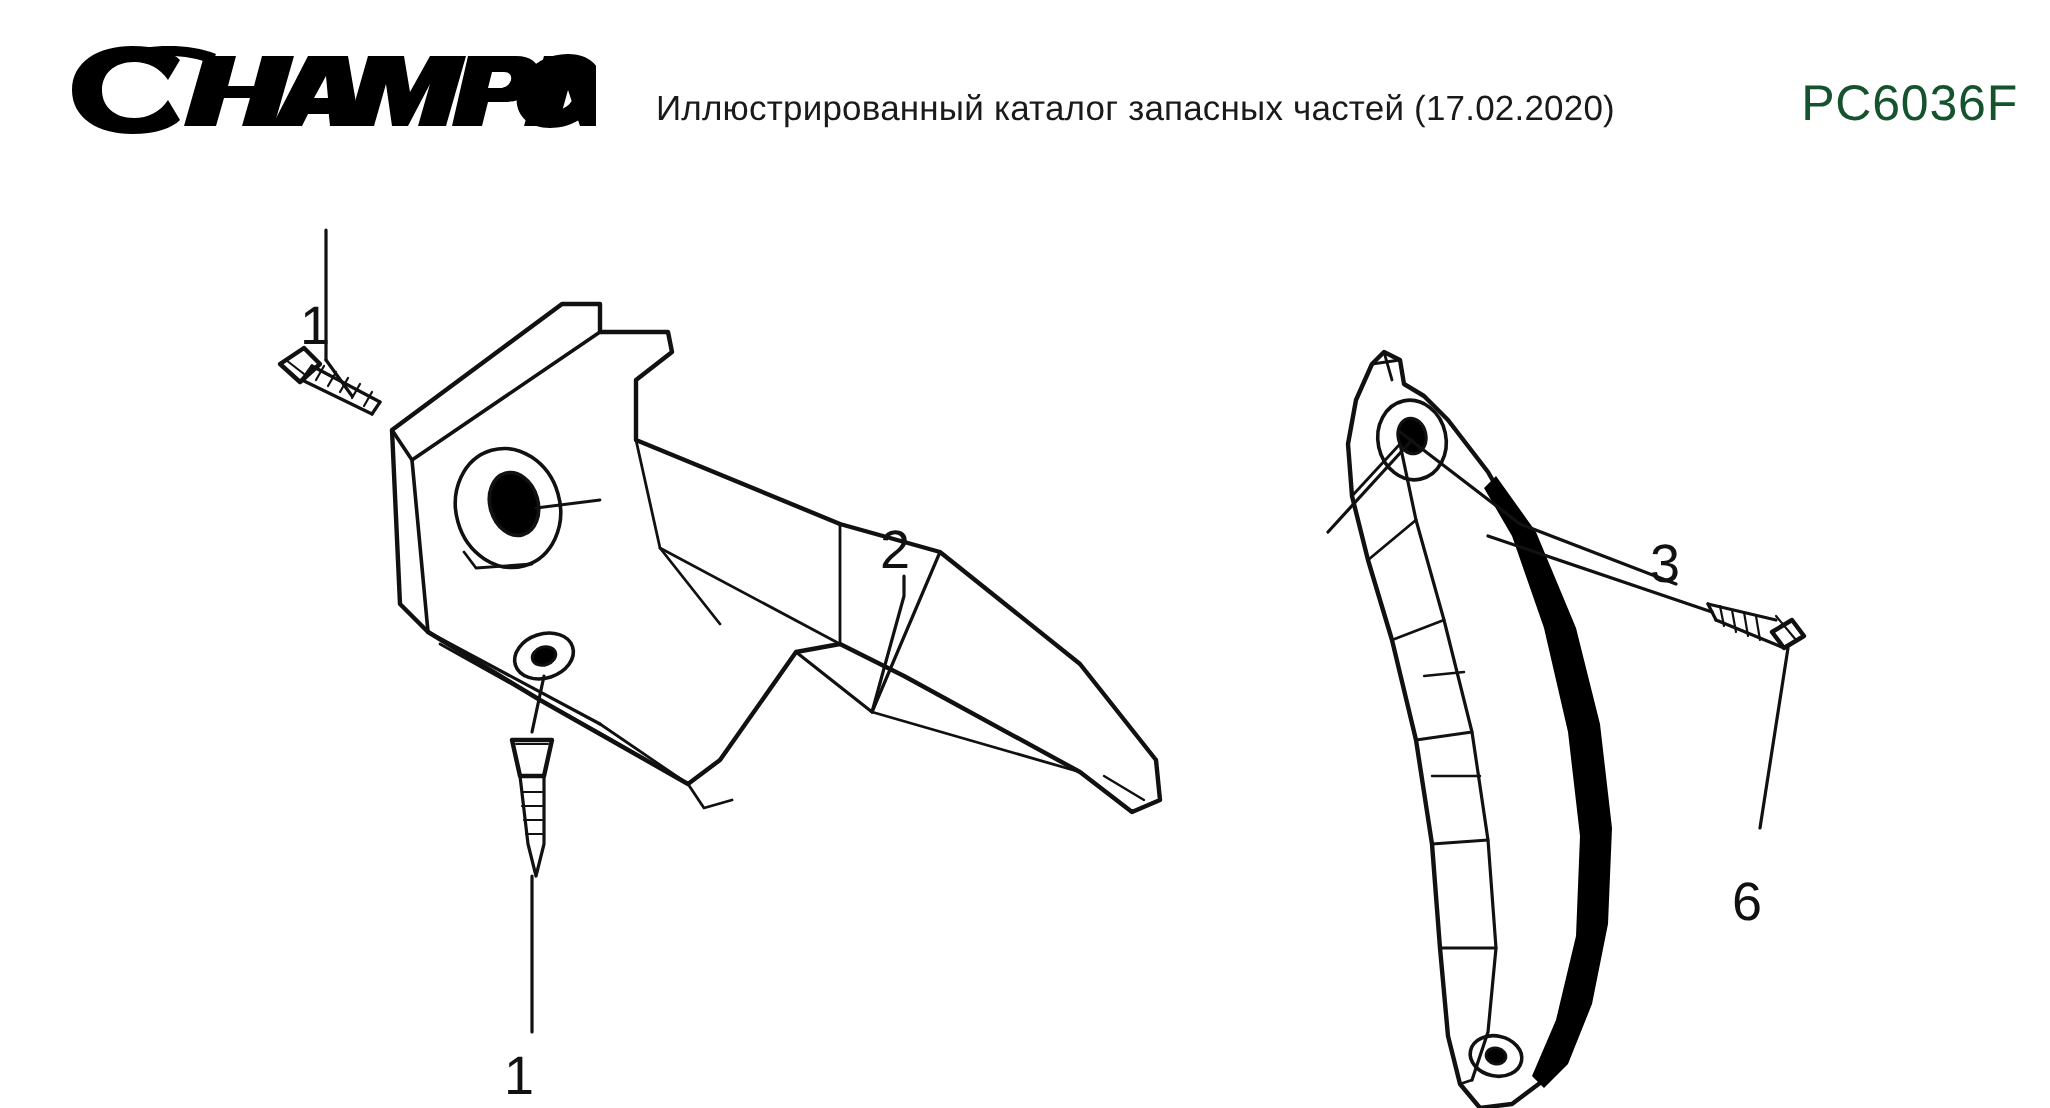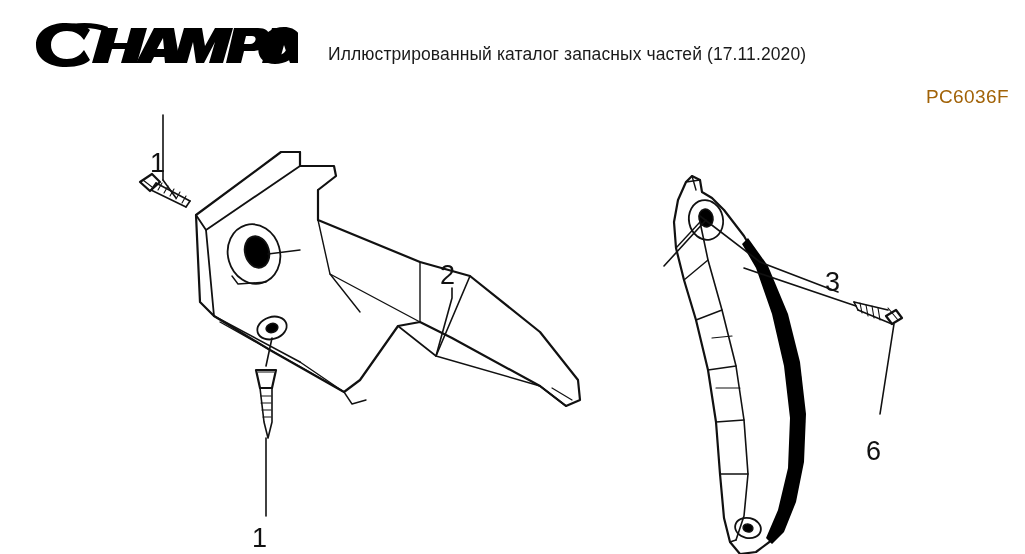--- a/index.html
+++ b/index.html
@@ -51,24 +51,23 @@
     top: 44px;
     font-size: 17.5px;
     color: #1a1a1a;
     white-space: nowrap;
     letter-spacing: 0.1px;
   }
   .model-code {
     position: absolute;
     right: 16px;
     top: 38px;
-    font-size: 19px;
-    color: #a16207;
+    font-size: 25px;
+    color: #14532d;
     letter-spacing: 0.4px;
-    margin-top: 48px;
   }
 
   
   .diagram {
     position: absolute;
     left: 0;
     top: 70px;
     width: 1025px;
     height: 484px;
   }
@@ -113,21 +112,21 @@
           <path d="M244 6 L260 6 L250 41 L234 41 Z"></path>
 
           <path d="M272 5 C284 5 291 13 288 24 C285 35 275 42 263 42 C251 42 244 34 247 23 C250 12 260 5 272 5 Z M270 13 C265 13 261 17 260 23 C259 29 261 33 266 33 C271 33 275 29 276 23 C277 17 275 13 270 13 Z" transform="translate(-16,0)"></path>
 
           <path d="M262 6 L277 6 L283 24 L288 6 L302 6 L292 41 L278 41 L272 23 L267 41 L252 41 Z" transform="translate(-16,0)"></path>
         </g>
       </svg>
     </div>
     <span class="brand-reg">®</span>
 
-    <div class="catalog-title">Иллюстрированный каталог запасных частей (17.11.2020)</div>
+    <div class="catalog-title">Иллюстрированный каталог запасных частей (17.02.2020)</div>
     <div class="model-code">PC6036F</div>
   </div>
 
   <div class="diagram">
     <svg width="1025" height="484" viewBox="0 0 1025 484" xmlns="http://www.w3.org/2000/svg">
       <g fill="none" stroke="#111111" stroke-width="2.2" stroke-linecap="round" stroke-linejoin="round">
 
         <path d="M163 45 L163 110" stroke-width="1.6"></path>
         <path d="M163 110 L176 128" stroke-width="1.6"></path>
 

